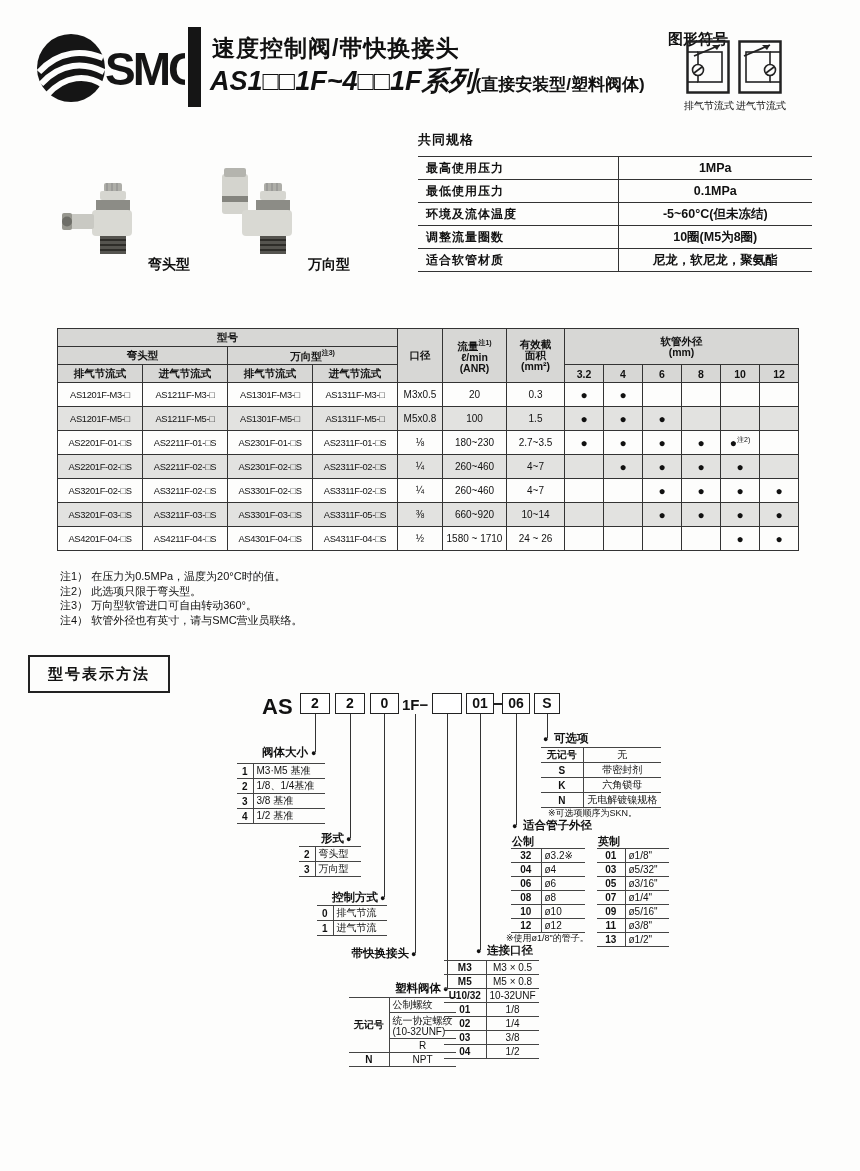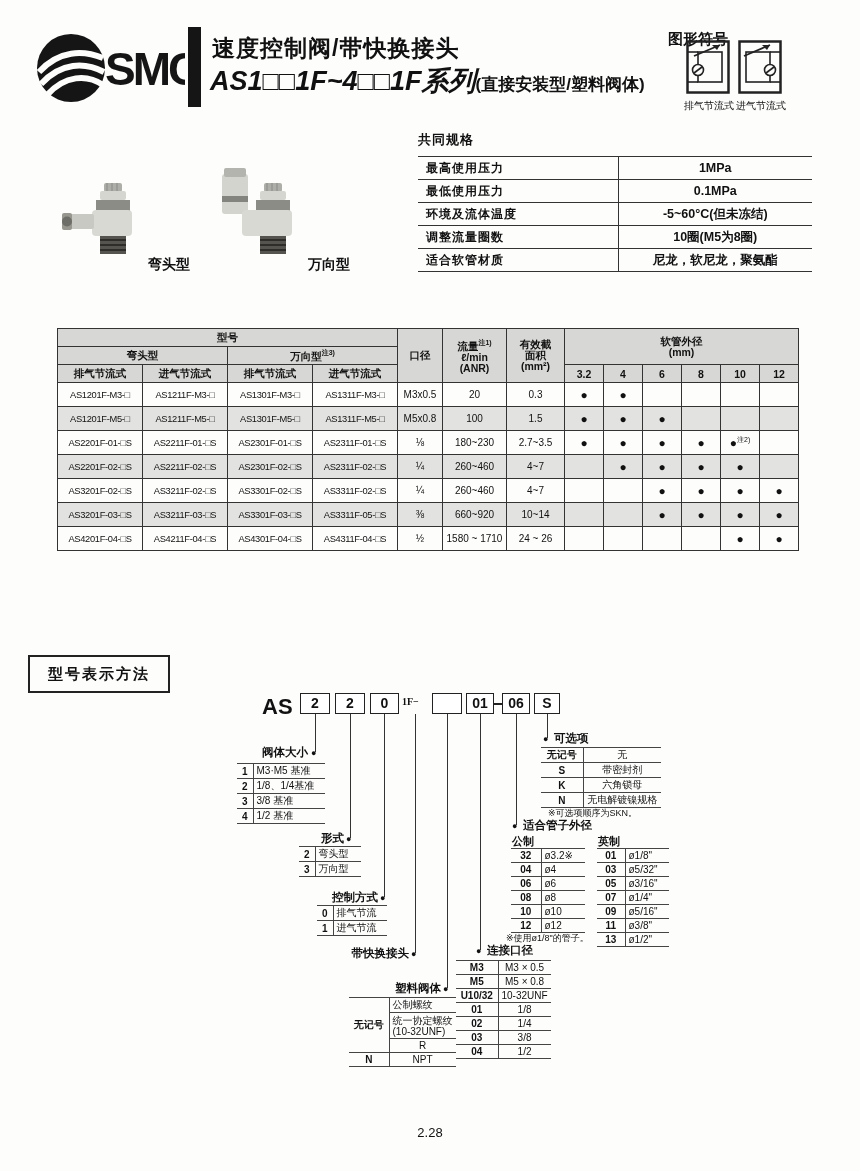--- a/index.html
+++ b/index.html
@@ -43,21 +43,21 @@
 
   
   .notes { position:absolute; left:60px; top:569px; font-size:11px; line-height:14.5px; }
 
   
   .howto-badge { position:absolute; left:28px; top:655px; width:142px; height:38px; border:2px solid #222; display:flex; align-items:center; justify-content:center; font-size:15px; font-weight:bold; letter-spacing:2px; }
   .howto { position:absolute; left:0; top:690px; width:860px; height:430px; }
   .howto .abs { position:absolute; }
   .code-prefix { font-size:22px; font-weight:bold; }
   .code-box { position:absolute; top:3px; height:21px; border:1.5px solid #222; text-align:center; font-size:14px; font-weight:bold; line-height:18px; background:#fff; }
-  .code-mid { position:absolute; top:6px; font-size:10px; font-weight:bold;font-family:Liberation Serif, serif; }
+  .code-mid { position:absolute; top:6px; font-size:15px; font-weight:bold; }
   .vline { position:absolute; width:1px; background:#333; }
   .lead-dot { position:absolute; font-size:9px; line-height:9px; }
   .glabel { position:absolute; font-size:11.5px; font-weight:bold; white-space:nowrap; }
   .glabel.r { text-align:right; }
   table.mini { position:absolute; border-collapse:collapse; }
   table.mini td { border-top:1px solid #444; border-bottom:1px solid #444; font-size:10px; height:14px; padding:0 3px; white-space:nowrap; }
   table.mini td.k { font-weight:bold; text-align:center; border-right:1px solid #444; }
   table.mini td.v { text-align:left; }
   table.mini td.vc { text-align:center; }
   .mini-note { position:absolute; font-size:9px; white-space:nowrap; }
@@ -331,20 +331,26 @@
       <td class="dot"></td>
       <td class="dot"></td>
       <td class="dot"></td>
       <td class="dot"></td>
       <td class="dot">●</td>
       <td class="dot">●</td>
     </tr>
   </tbody>
     </table>
 
+  <div class="notes">
+    <div>注1） 在压力为0.5MPa，温度为20°C时的值。</div>
+    <div>注2） 此选项只限于弯头型。</div>
+    <div>注3） 万向型软管进口可自由转动360°。</div>
+    <div>注4） 软管外径也有英寸，请与SMC营业员联络。</div>
+  </div>
 
   <div class="howto-badge">型号表示方法</div>
 
   <div class="howto">
 
     <span class="abs code-prefix" style="left:262px; top:4px;">AS</span>
     <span class="code-box" style="left:300px; width:30px;">2</span>
     <span class="code-box" style="left:335px; width:30px;">2</span>
     <span class="code-box" style="left:370px; width:29px;">0</span>
     <span class="code-mid" style="left:402px;">1F−</span>
@@ -441,21 +447,21 @@
             <td class="vc">R</td>
           </tr>
       <tr>
             <td class="k">N</td>
             <td class="vc">NPT</td>
           </tr>
     </tbody>
       </table>
 
     <div class="glabel" style="left:487px; top:253px;">连接口径</div>
-    <table class="mini" style="left:456px; top:270px;">
+    <table class="mini" style="left:444px; top:270px;">
       <tbody>
           <tr>
             <td class="k" style="width:42px; height:13px;">M3</td>
             <td class="vc" style="width:52px">M3 × 0.5</td>
           </tr>
       <tr>
             <td class="k" style="height:13px;">M5</td>
             <td class="vc">M5 × 0.8</td>
           </tr>
       <tr>
@@ -563,14 +569,13 @@
           </tr>
       <tr>
             <td class="k">N</td>
             <td class="vc">无电解镀镍规格</td>
           </tr>
     </tbody>
       </table>
     <div class="mini-note" style="left:548px; top:117px;">※可选项顺序为SKN。</div>
   </div>
 
-  <div class="page-num">2.28</div>
 </div>
 
 </body></html>

